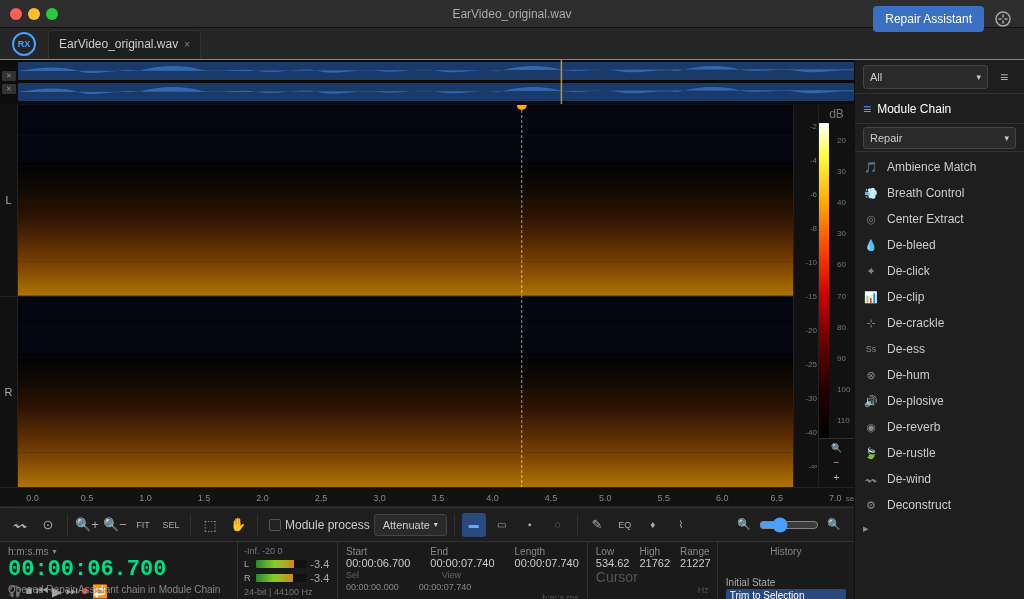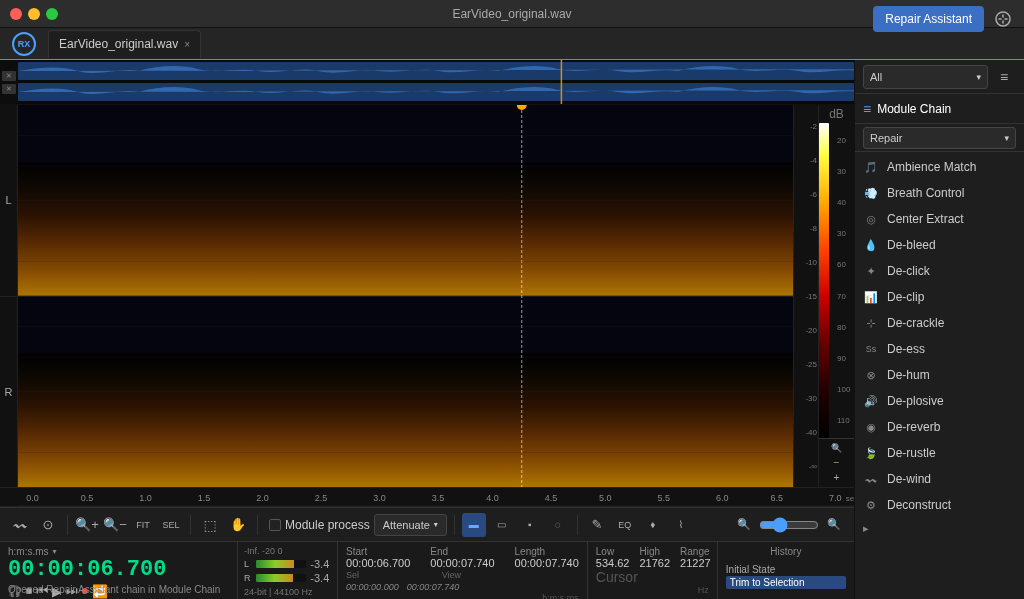--- a/index.html
+++ b/index.html
@@ -299,21 +299,21 @@
     }
     .status-history {
       width: 160px;
       padding: 4px 8px;
       border-left: 1px solid #333;
       font-size: 10px;
     }
     .history-title {
       color: #888;
       text-align: center;
-      margin-bottom: 6px;
+      margin-bottom: 19px;
     }
     .history-item {
       color: #aaa;
       padding: 1px 0;
     }
     .history-item.selected {
       background: #2a4a7f;
       padding: 1px 4px;
       border-radius: 2px;
       color: #fff;
@@ -765,21 +765,21 @@
             </div>
             <div class="status-info-col">
               <span class="info-label">Length</span>
               <span class="info-value">00:00:07.740</span>
             </div>
           </div>
           <div style="font-size:9px; color:#666; margin-top:1px;">
             <span style="margin-right:80px;">Sel</span>
             <span>View</span>
           </div>
-          <div style="display:flex; gap:8px; font-size:9px; color:#888; margin-top:2px;font-style:italic;">
+          <div style="display:flex; gap:20px; font-size:9px; color:#888; margin-top:2px;">
             <span>00:00:00.000</span>
             <span>00:00:07.740</span>
           </div>
           <div style="font-size:9px; color:#555; text-align:right; margin-top:1px;">h:m:s.ms</div>
         </div>
 
         <div style="width:130px; padding:4px 8px; border-left:1px solid #333; display:flex; flex-direction:column; justify-content:space-between;">
           <div style="display:flex; gap:10px;">
             <div class="status-info-col">
               <span class="info-label">Low</span>

